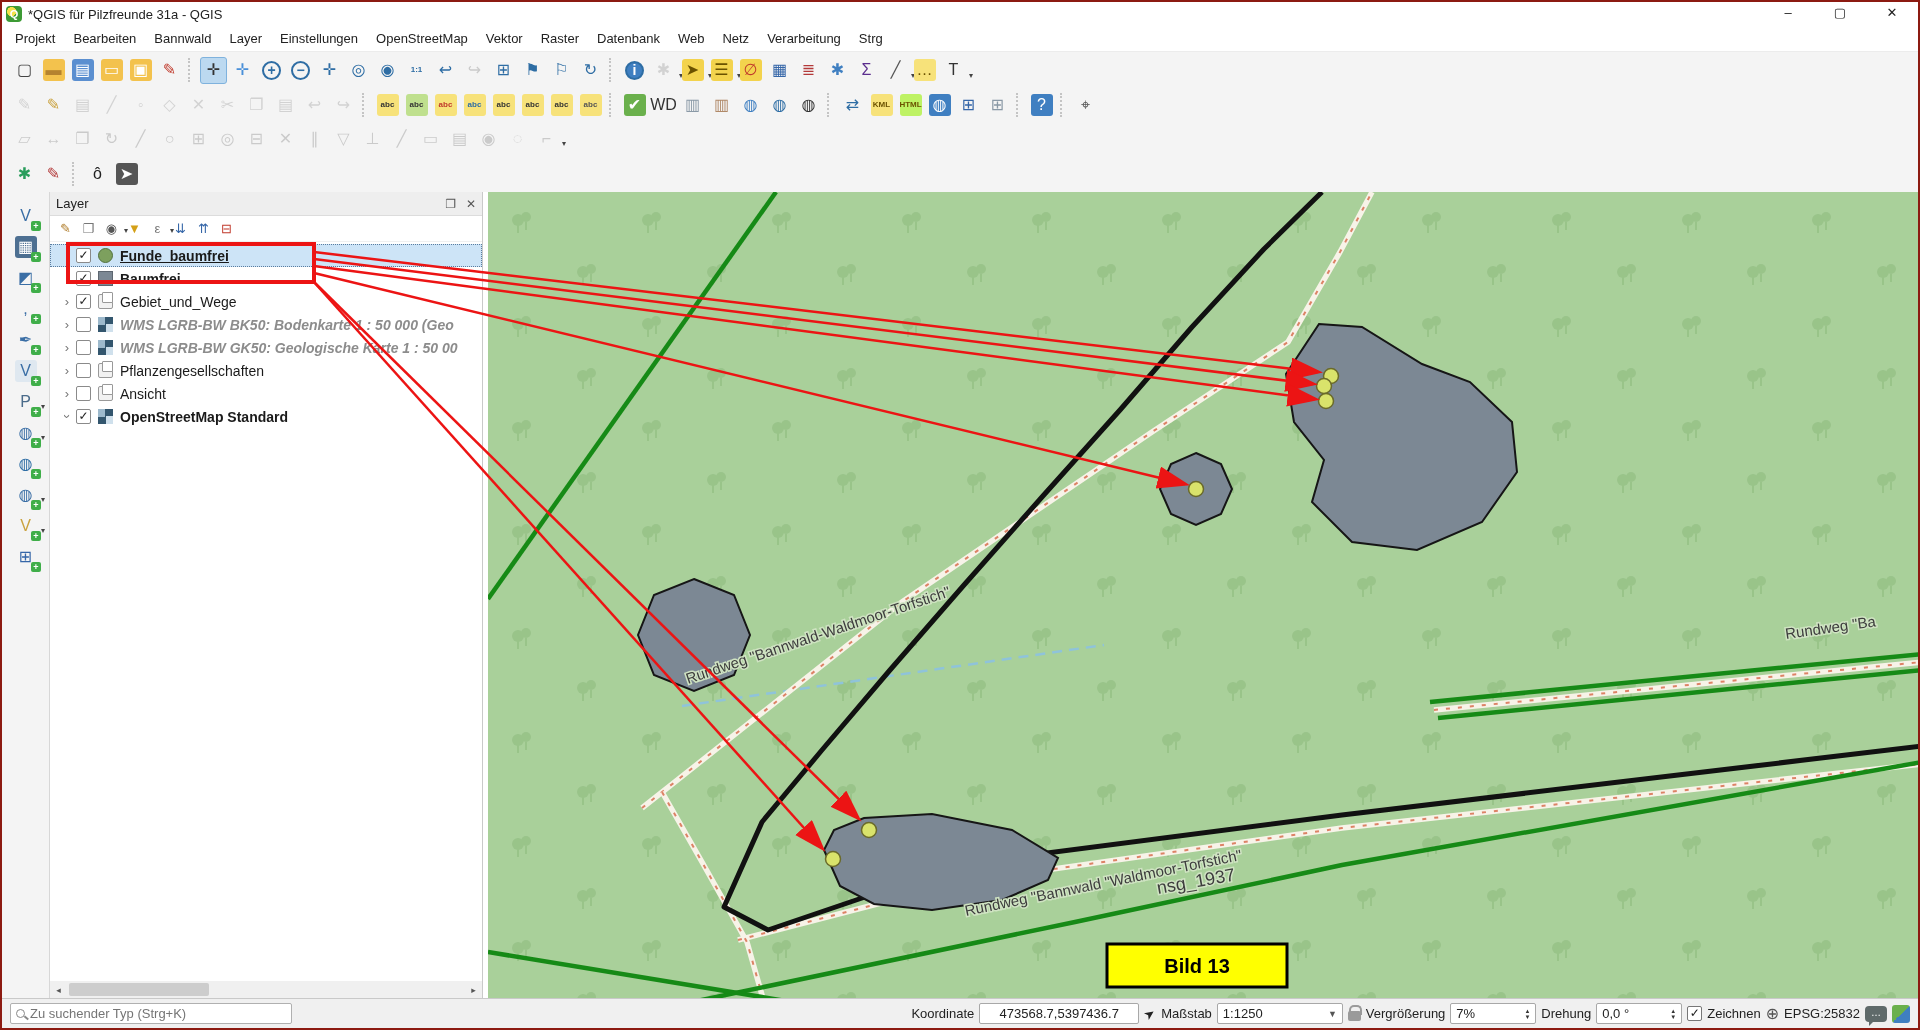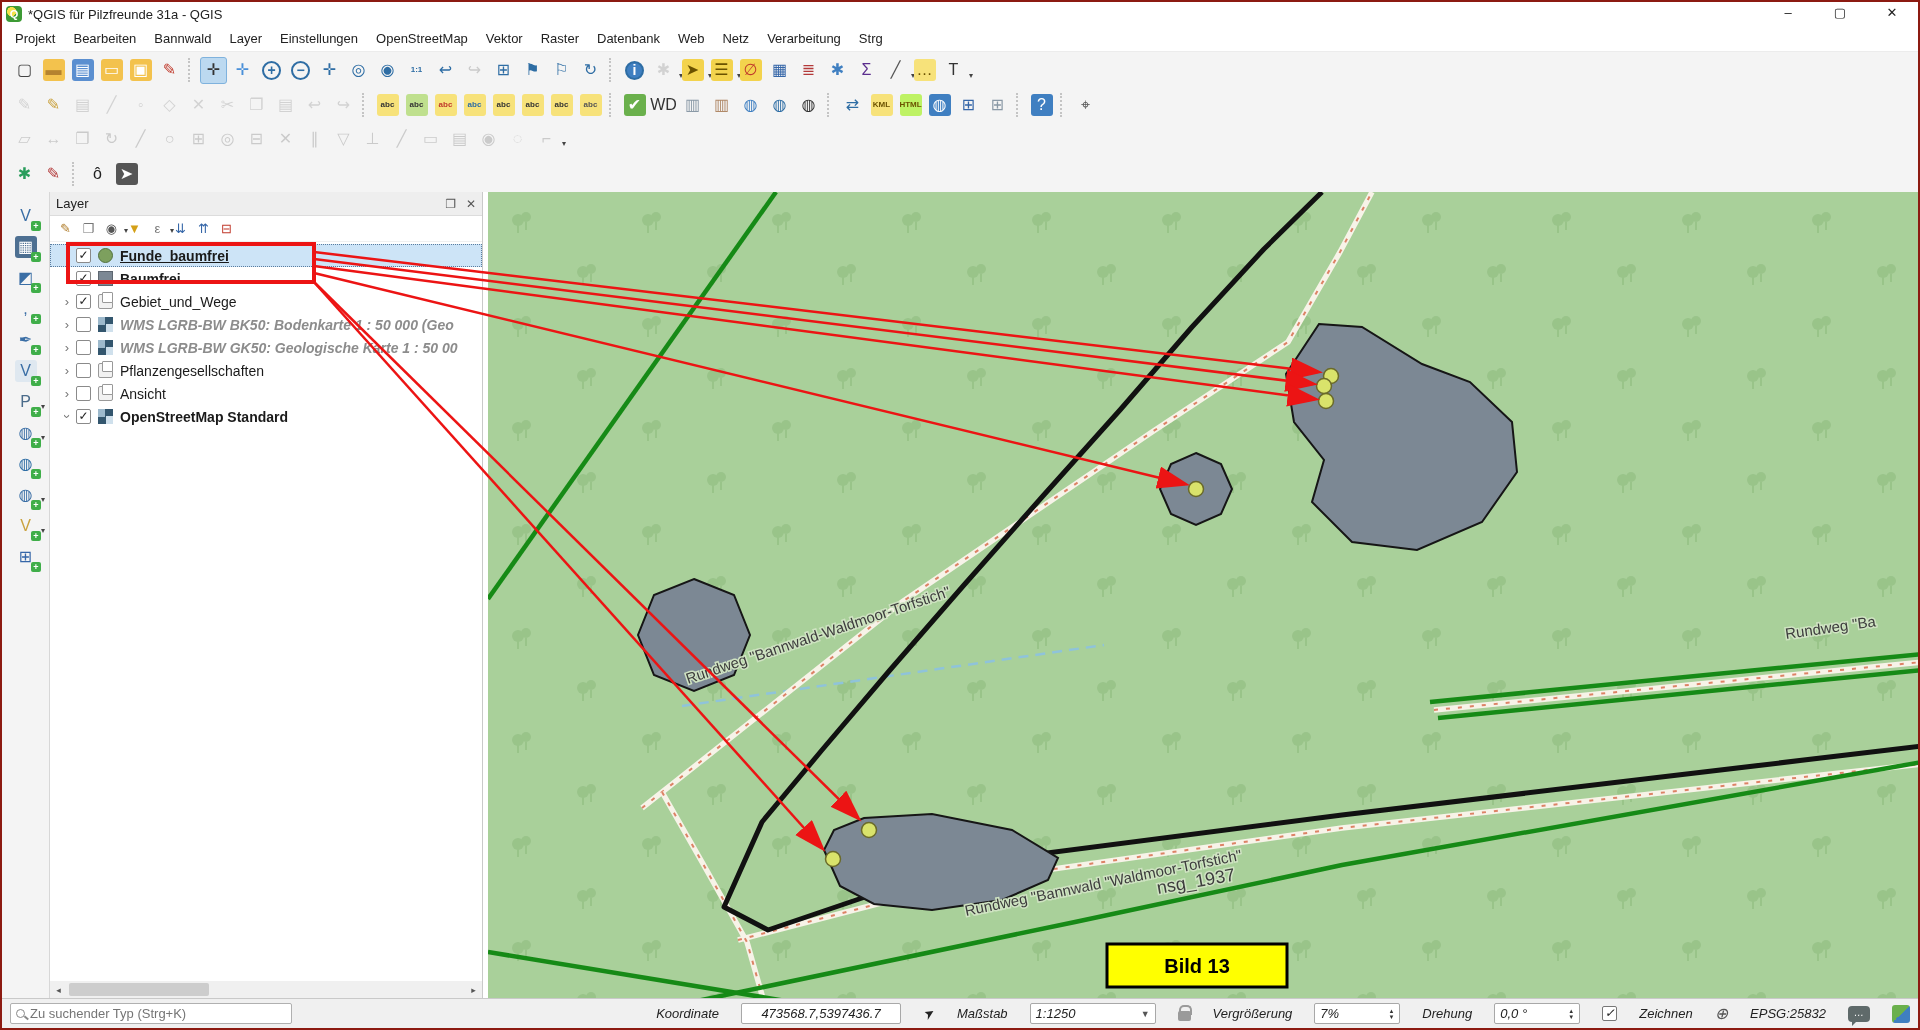--- a/index.html
+++ b/index.html
@@ -76,21 +76,21 @@
 
   
   #overlay { position:absolute; left:0; top:0; width:1920px; height:1030px; pointer-events:none; z-index:50; }
 
   
   .statusbar { position:absolute; left:0; bottom:0; width:100%; height:30px; background:#f0f0f0; border-top:1px solid #c9c9c9; display:flex; align-items:center; font-size:13px; color:#222; padding:0 8px; gap:8px; z-index:60; }
   .searchbox { width:282px; height:21px; background:#fff; border:1px solid #b0b0b0; border-radius:2px; display:flex; align-items:center; padding:0 5px; gap:5px; }
   .mag { width:9px; height:9px; border:1.5px solid #888; border-radius:50%; position:relative; flex:0 0 9px; }
   .mag::after { content:""; position:absolute; left:7px; top:7px; width:5px; height:1.5px; background:#888; transform:rotate(40deg); }
   .searchbox input { border:none; outline:none; width:100%; font-size:13px; color:#444; background:transparent; font-family:"Liberation Sans",sans-serif; }
-  .sright { margin-left:auto; display:flex; align-items:center; gap:22px;font-style:italic; }
+  .sright { margin-left:auto; display:flex; align-items:center; gap:5px; }
   .sbox { background:#fff; border:1px solid #a8a8a8; border-radius:2px; height:21px; display:flex; align-items:center; padding:0 5px; font-size:13px; }
   .coordbox { width:160px; justify-content:center; }
   .combo { width:126px; justify-content:space-between; }
   .combo .chev { font-size:9px; color:#555; }
   .spinbox { width:86px; justify-content:space-between; }
   .spin { display:flex; flex-direction:column; font-size:6px; color:#333; line-height:6px; }
   .lockico { width:13px; height:10px; background:#9a9a9a; border-radius:2px; position:relative; margin-top:5px; }
   .lockico::before { content:""; position:absolute; left:1px; top:-6px; width:9px; height:8px; border:2px solid #9a9a9a; border-bottom:none; border-radius:5px 5px 0 0; }
   .sb-check { width:15px; height:15px; background:#fff; border:1px solid #777; border-radius:2px; font-size:12px; line-height:13px; text-align:center; }
   .globe { font-size:16px; color:#555; }

